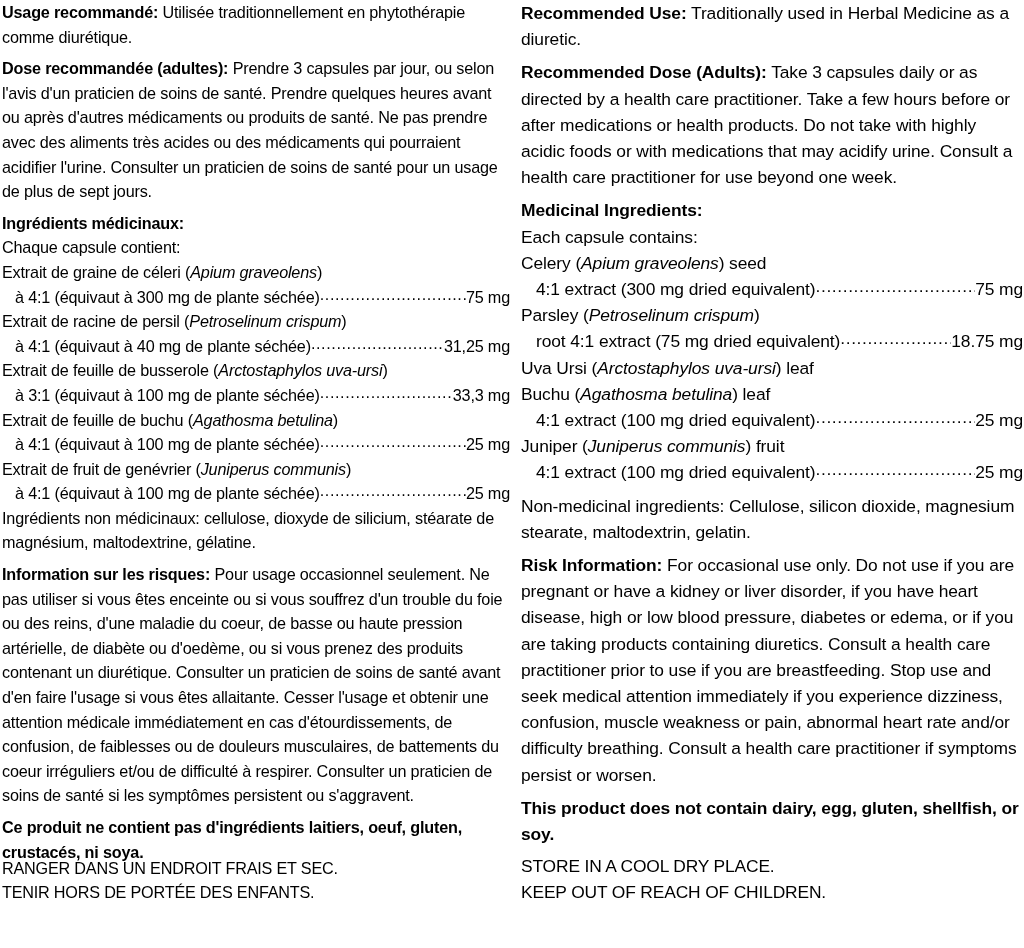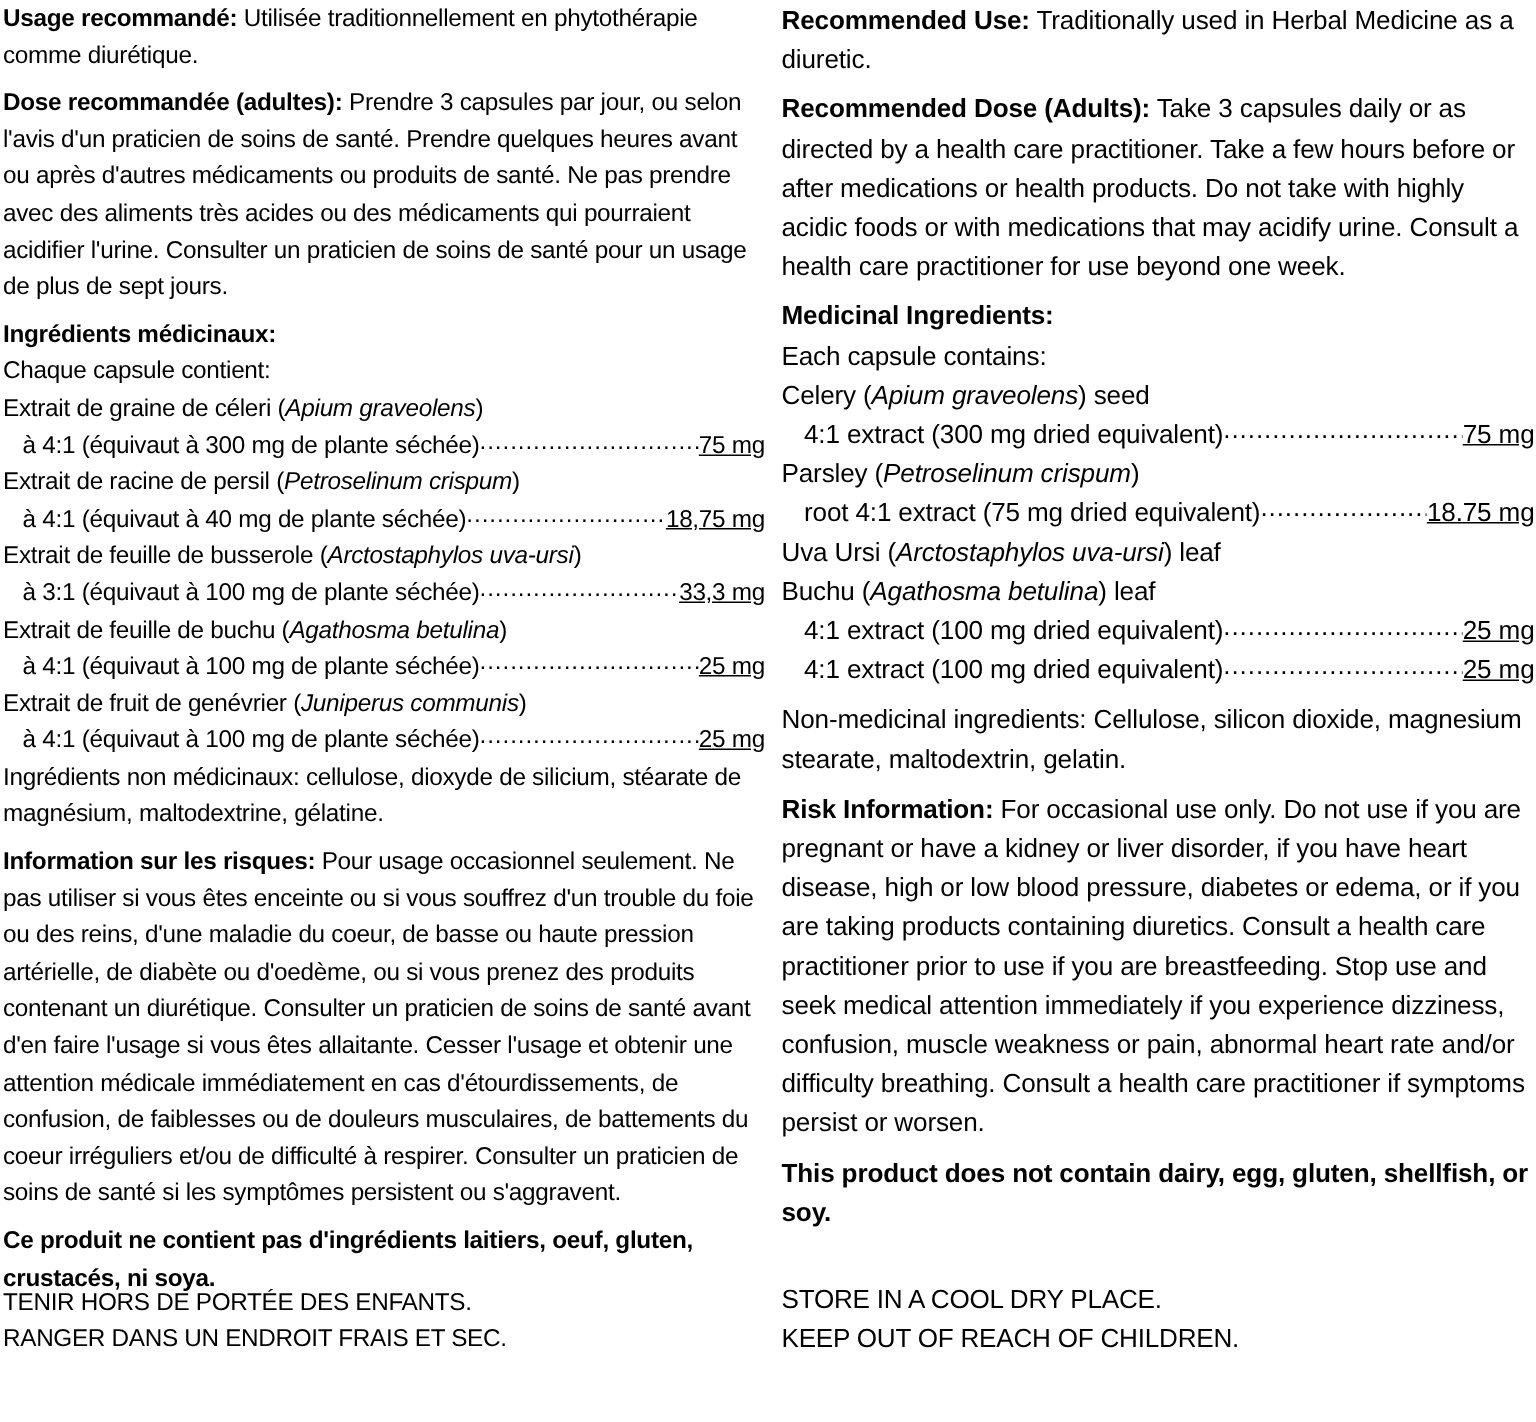--- a/index.html
+++ b/index.html
@@ -84,21 +84,20 @@
     position: relative;
     top: -0.18em;
   }
   .ing-leader::before {
     content: "......................................................................................................";
     letter-spacing: 0.6px;
   }
   .ing-amount {
     flex: 0 0 auto;
     text-align: right;
-    text-decoration: underline;
   }
   em, .sci {
   }
   .gap-sm { height: 7px; }
   .storage {
     position: absolute;
     bottom: 12px;
     margin: 0;
   }
   .storage-line {
@@ -141,21 +140,21 @@
             <span class="ing-leader"></span>
             <span class="ing-amount">75 mg</span>
           </p>
       </div>
       <div>
         <p class="ing-name"><span>Extrait de racine de persil (</span><em class="sci">Petroselinum crispum</em><span>)</span></p>
         <p class="ing-row">
             <span class="ing-indent"></span>
             <span class="ing-desc">à 4:1 (équivaut à 40 mg de plante séchée)</span>
             <span class="ing-leader"></span>
-            <span class="ing-amount">18,75 mg</span>
+            <span class="ing-amount">31,25 mg</span>
           </p>
       </div>
       <div>
         <p class="ing-name"><span>Extrait de feuille de busserole (</span><em class="sci">Arctostaphylos uva-ursi</em><span>)</span></p>
         <p class="ing-row">
             <span class="ing-indent"></span>
             <span class="ing-desc">à 3:1 (équivaut à 100 mg de plante séchée)</span>
             <span class="ing-leader"></span>
             <span class="ing-amount">33,3 mg</span>
           </p>
@@ -221,41 +220,42 @@
       <div>
         <p class="ing-name"><span>Buchu (</span><em class="sci">Agathosma betulina</em><span>) leaf</span></p>
         <p class="ing-row">
             <span class="ing-indent"></span>
             <span class="ing-desc">4:1 extract (100 mg dried equivalent)</span>
             <span class="ing-leader"></span>
             <span class="ing-amount">25 mg</span>
           </p>
       </div>
       <div>
+        <p class="ing-name"><span>Juniper (</span><em class="sci">Juniperus communis</em><span>) fruit</span></p>
         <p class="ing-row">
             <span class="ing-indent"></span>
             <span class="ing-desc">4:1 extract (100 mg dried equivalent)</span>
             <span class="ing-leader"></span>
             <span class="ing-amount">25 mg</span>
           </p>
       </div>
     </div>
 
     <div class="gap-sm"></div>
 
     <p class="para">Non-medicinal ingredients: Cellulose, silicon dioxide, magnesium stearate, maltodextrin, gelatin.</p>
 
     <p class="para"><span class="lead">Risk Information:</span><span> For occasional use only. Do not use if you are pregnant or have a kidney or liver disorder, if you have heart disease, high or low blood pressure, diabetes or edema, or if you are taking products containing diuretics. Consult a health care practitioner prior to use if you are breastfeeding. Stop use and seek medical attention immediately if you experience dizziness, confusion, muscle weakness or pain, abnormal heart rate and/or difficulty breathing. Consult a health care practitioner if symptoms persist or worsen.</span></p>
 
     <p class="para lead">This product does not contain dairy, egg, gluten, shellfish, or soy.</p>
   </div>
 
   <div class="storage storage-fr">
+    <p class="storage-line">RANGER DANS UN ENDROIT FRAIS ET SEC.</p>
     <p class="storage-line">TENIR HORS DE PORTÉE DES ENFANTS.</p>
-    <p class="storage-line">RANGER DANS UN ENDROIT FRAIS ET SEC.</p>
   </div>
 
   <div class="storage storage-en">
     <p class="storage-line">STORE IN A COOL DRY PLACE.</p>
     <p class="storage-line">KEEP OUT OF REACH OF CHILDREN.</p>
   </div>
 
 </div>
 
 </body></html>

